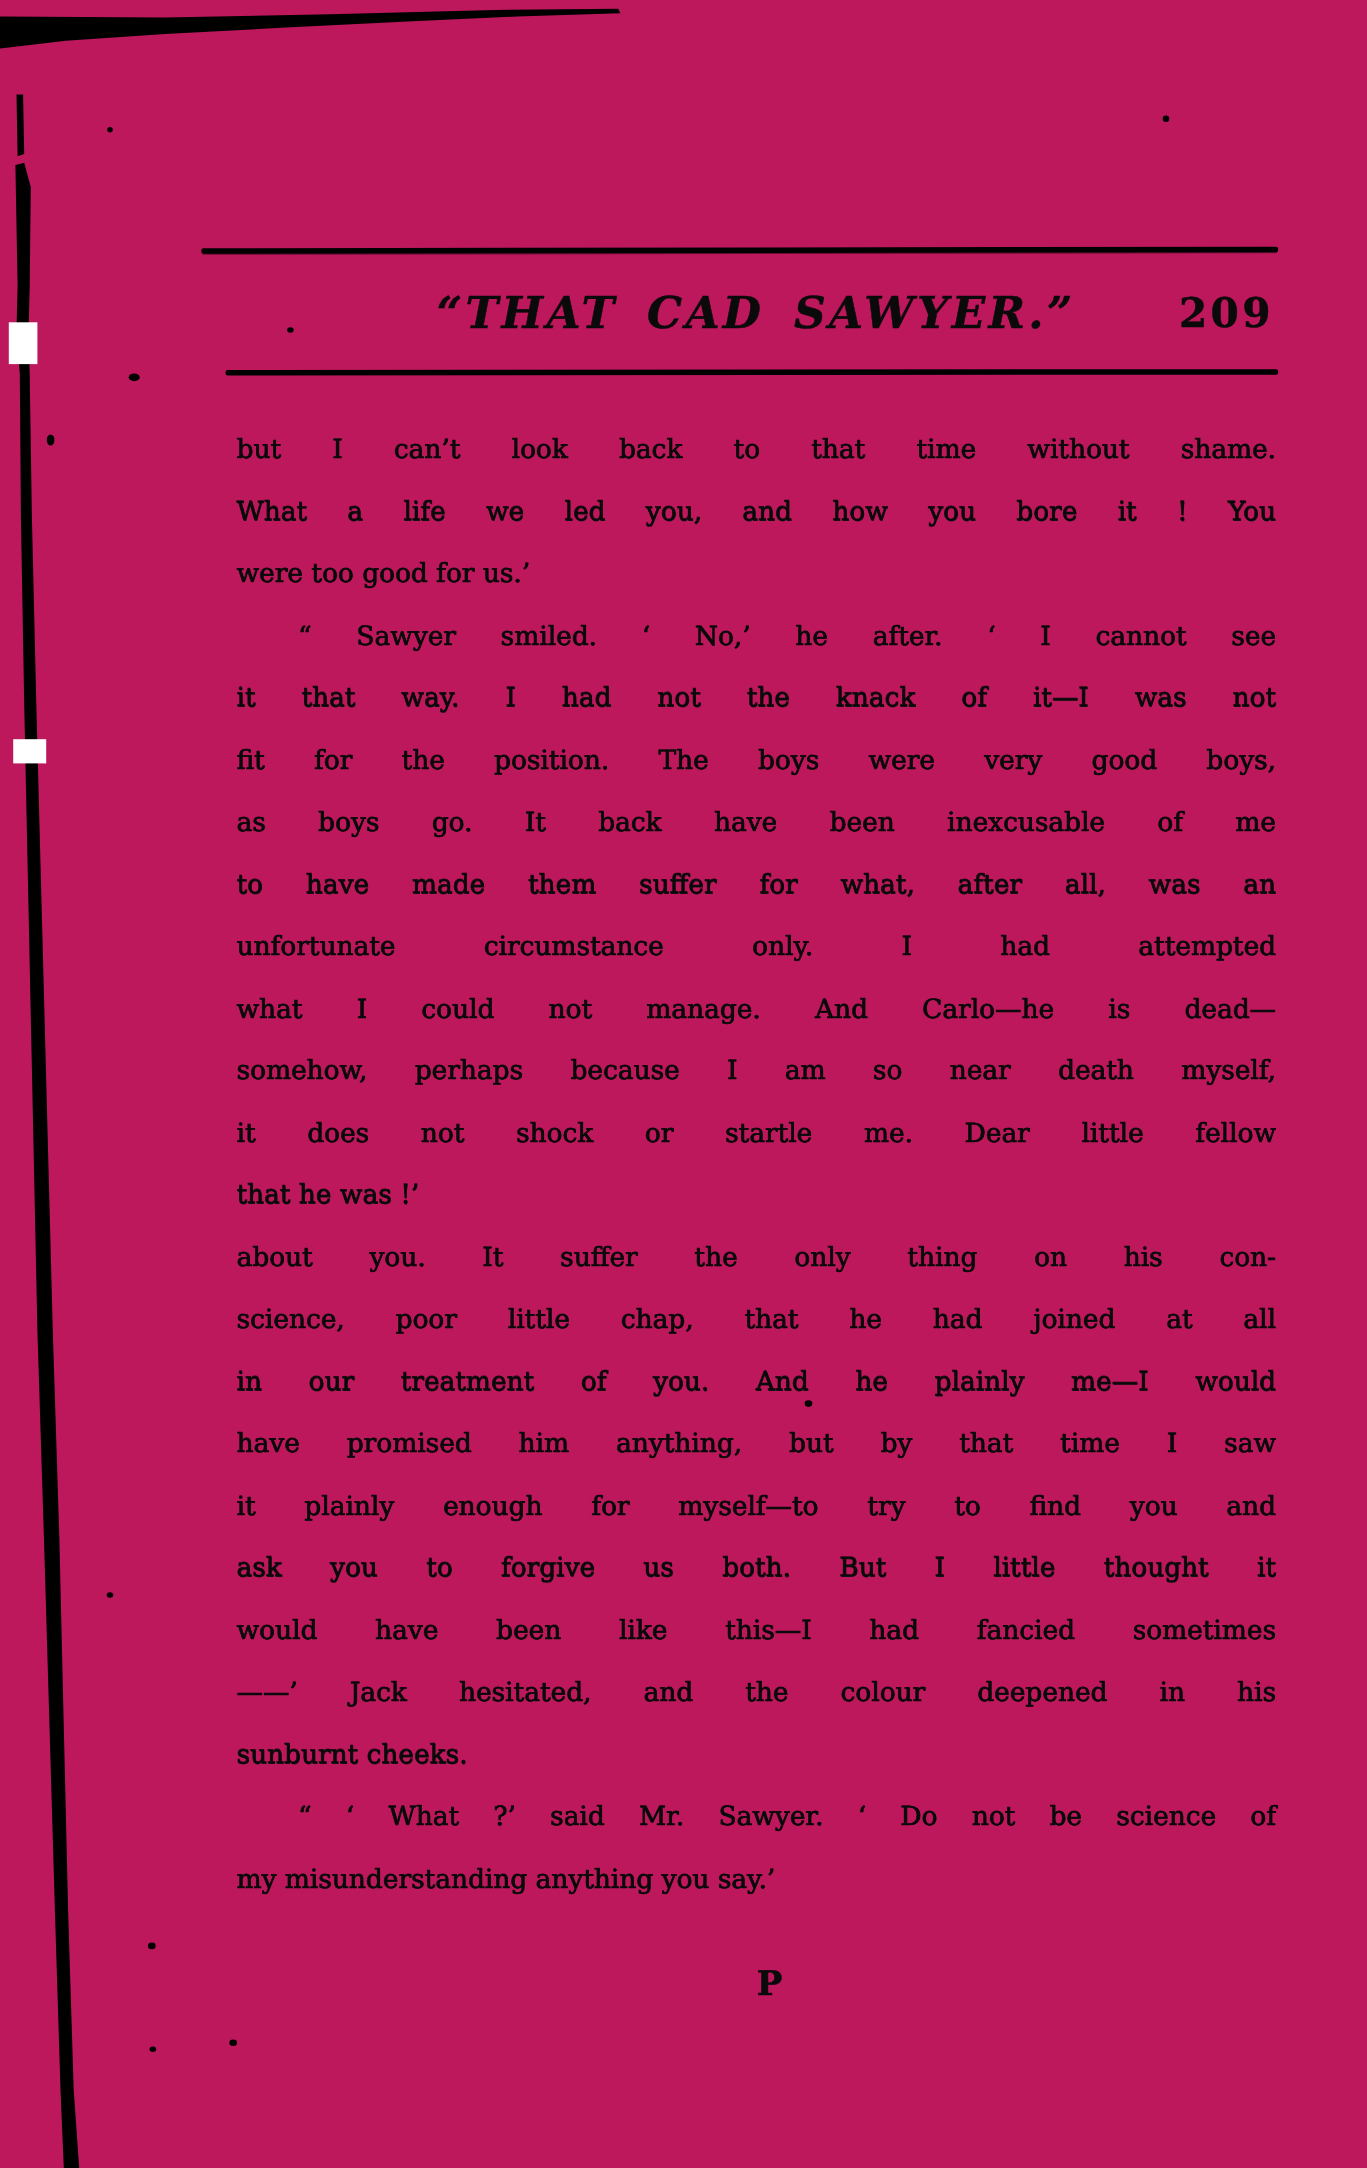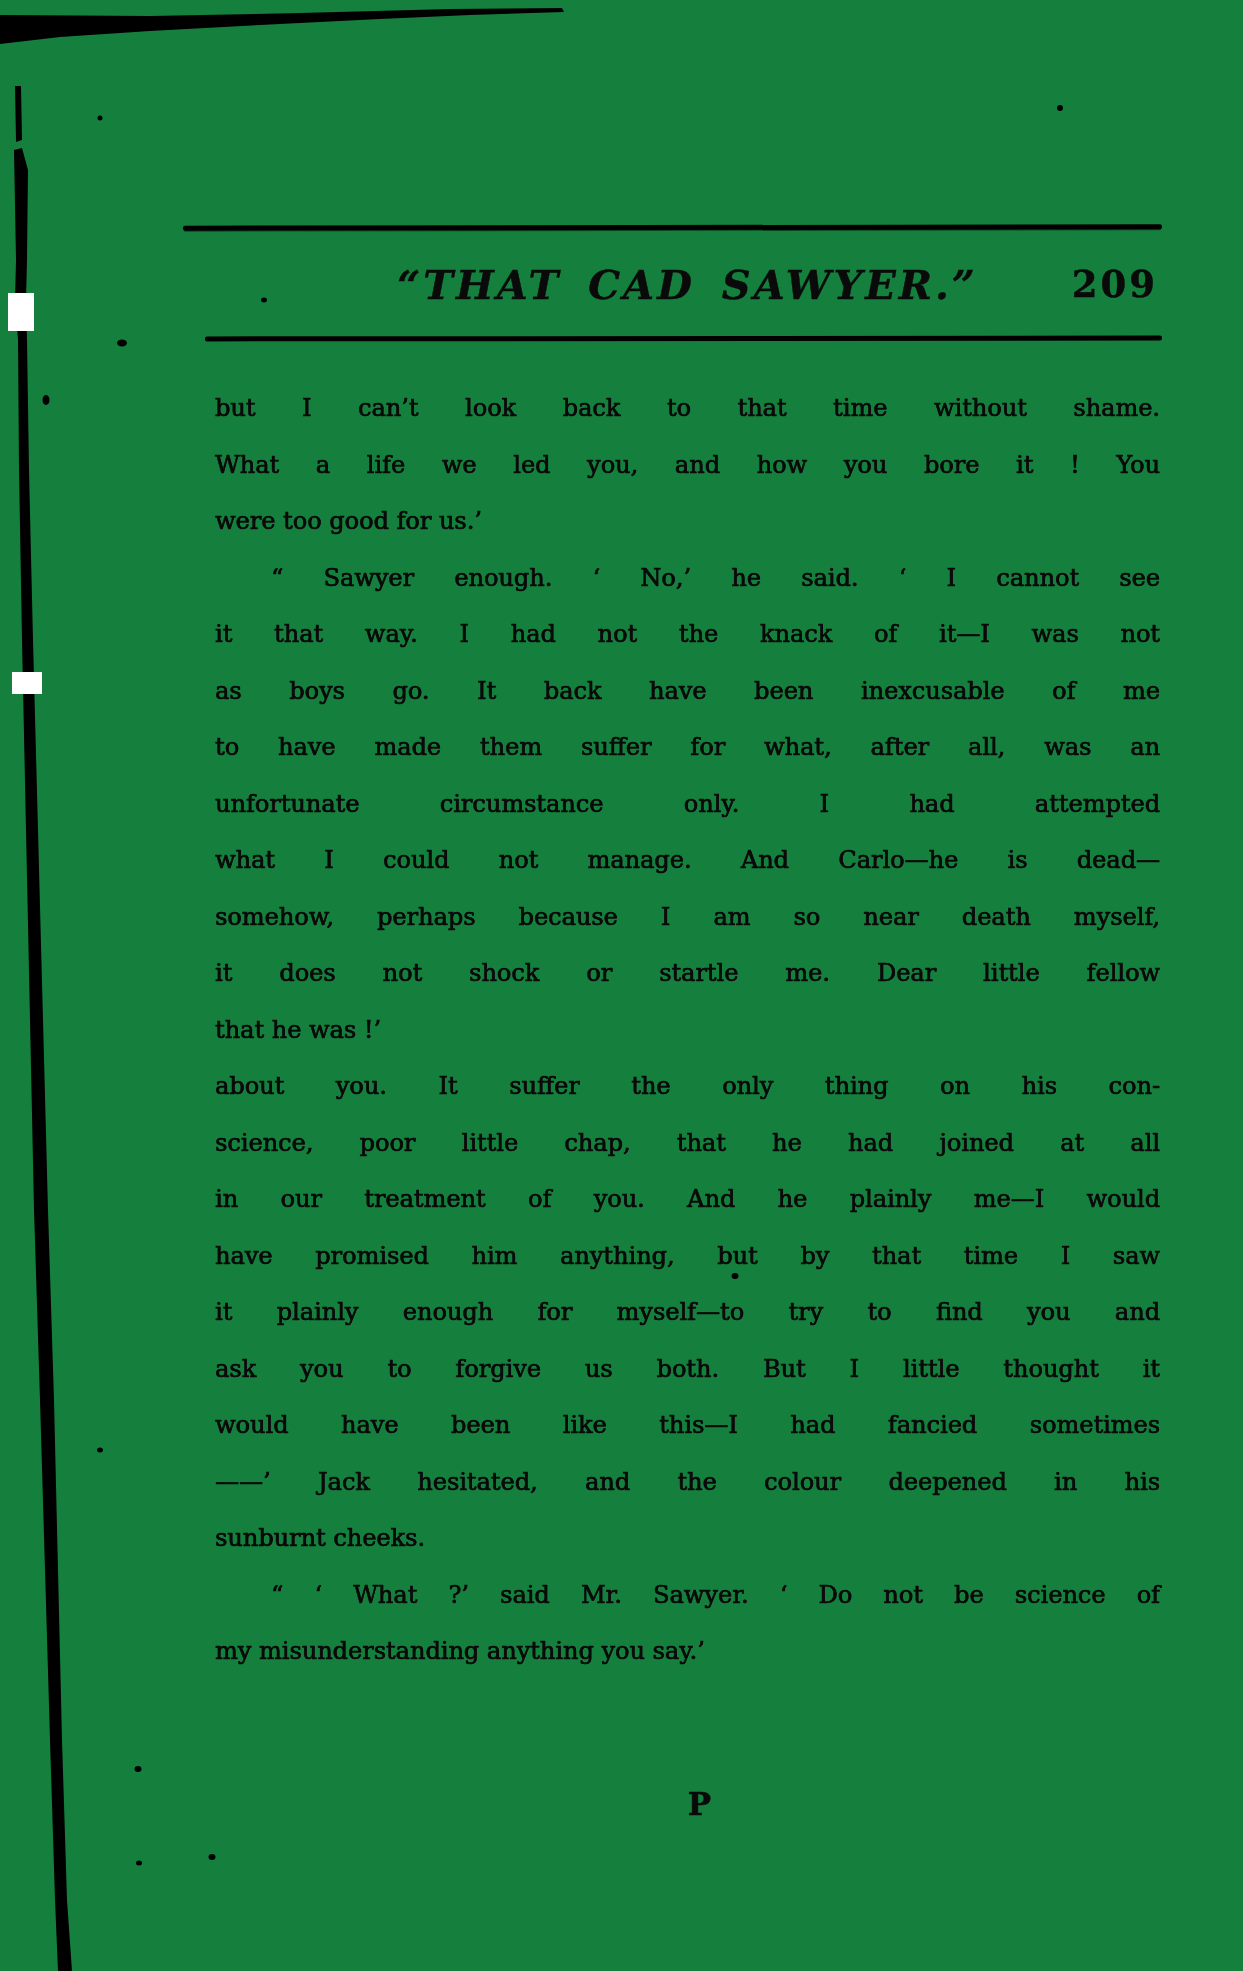--- a/index.html
+++ b/index.html
@@ -1,19 +1,19 @@
 <!DOCTYPE html>
 <html><head>
 <meta charset="utf-8">
 <style>
   html,body{margin:0;padding:0;background:#ffffff;}
   .page{
     position:relative;
     width:1243px;height:1971px;
-    background:#15803d;
+    background:#be185d;
     overflow:hidden;
     font-family:"DejaVu Serif", serif;
     color:#0a0a0a;
   }
   
   .artifacts{position:absolute;left:0;top:0;width:1243px;height:1971px;pointer-events:none;}
   
   .rule{position:absolute;background:#000;border-radius:2px;}
   .rule-top{left:183px;top:225px;width:979px;height:5px;transform:rotate(-0.08deg);box-shadow:0 2px 0 -1px rgba(0,0,0,.45);}
   .rule-bottom{left:205px;top:336px;width:957px;height:5px;transform:rotate(-0.05deg);}
@@ -84,22 +84,23 @@
   <div class="runhead">
     <div class="runtitle">“THAT CAD SAWYER.”</div>
     <div class="pagenum">209</div>
   </div>
   <div class="rule rule-bottom"></div>
 
   <div class="textblock">
     <div class="line">but I can’t look back to that time without shame.</div>
     <div class="line">What a life we led you, and how you bore it !  You</div>
     <div class="line pl">were too good for us.’</div>
-    <div class="line indent">“ Sawyer enough.  ‘ No,’ he said.  ‘ I cannot see</div>
+    <div class="line indent">“ Sawyer smiled.  ‘ No,’ he after.  ‘ I cannot see</div>
     <div class="line">it that way.  I had not the knack of it—I was not</div>
+    <div class="line">fit for the position.  The boys were very good boys,</div>
     <div class="line">as boys go.  It back have been inexcusable of me</div>
     <div class="line">to have made them suffer for what, after all, was an</div>
     <div class="line">unfortunate circumstance only.  I had attempted</div>
     <div class="line">what I could not manage.  And Carlo—he is dead—</div>
     <div class="line">somehow, perhaps because I am so near death myself,</div>
     <div class="line">it does not shock or startle me.  Dear little fellow</div>
     <div class="line pl">that he was !’</div>
     <div class="line">about you.  It suffer the only thing on his con-</div>
     <div class="line">science, poor little chap, that he had joined at all</div>
     <div class="line">in our treatment of you.  And he plainly me—I would</div>

